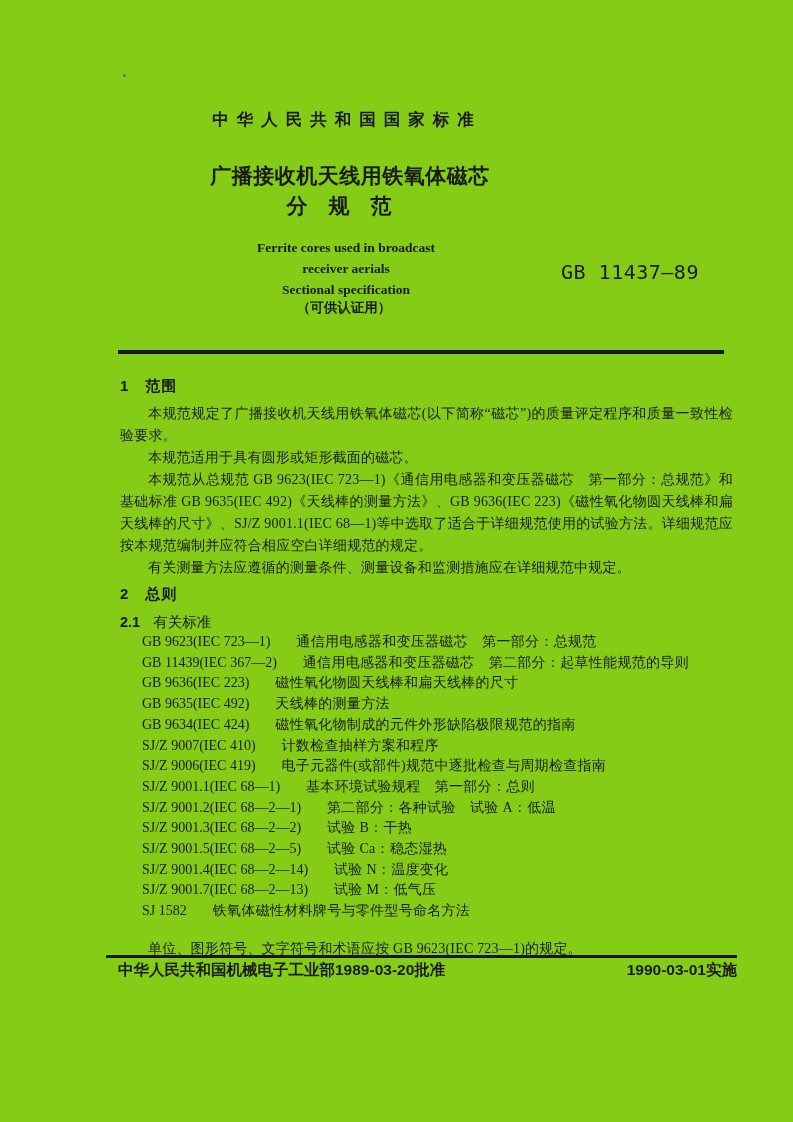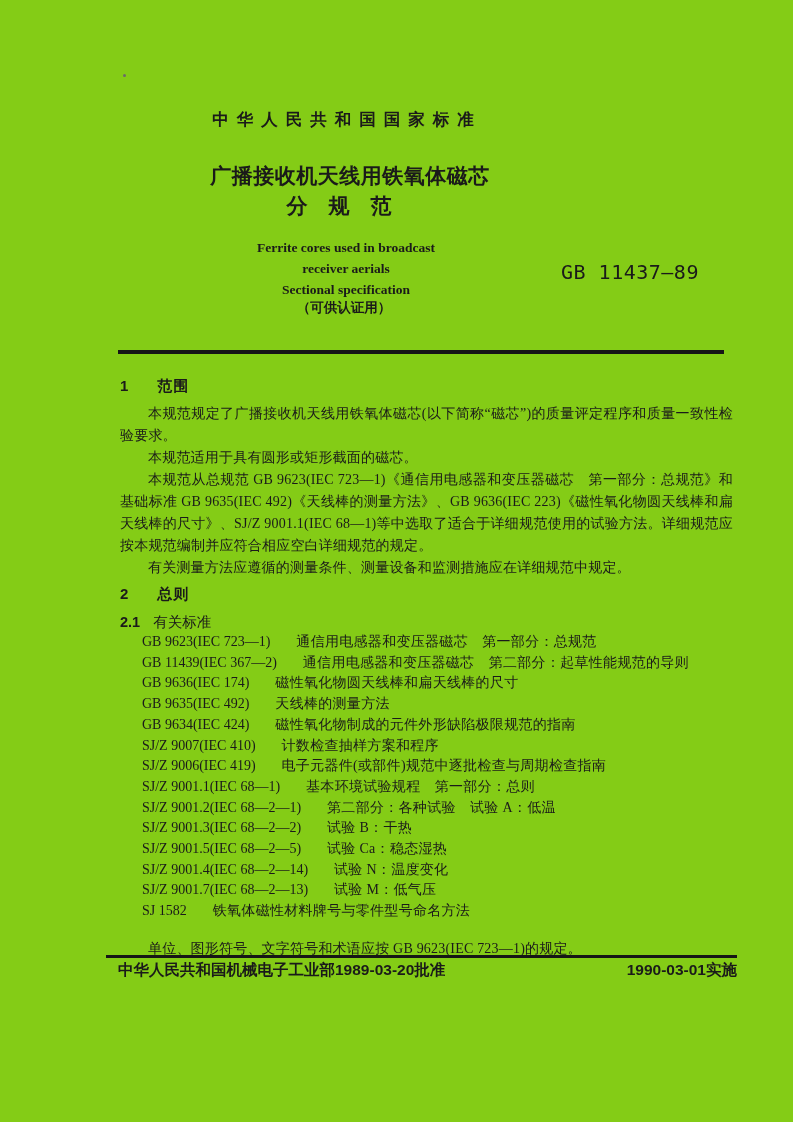--- a/index.html
+++ b/index.html
@@ -56,21 +56,21 @@
     background: #161616;
   }
 
   .block { position: absolute; left: 120px; width: 613px; }
 
   .sec-heading {
     font-family: "Liberation Sans", sans-serif;
     font-weight: bold; font-size: 15px;
   }
   .sec-heading .sec-num { display: inline-block; }
-  .sec-heading .sec-title { margin-left: 29px; letter-spacing: 1px; }
+  .sec-heading .sec-title { margin-left: 17px; letter-spacing: 1px; }
 
   .sub-heading {
     font-family: "Liberation Sans", sans-serif;
     font-size: 14.5px;
   }
   .sub-heading .sec-num { font-weight: bold; }
   .sub-heading .sec-title { margin-left: 13px; font-weight: 500; }
 
   .paras p {
     margin: 0;
@@ -137,21 +137,21 @@
     <span class="sec-num">2</span><span class="sec-title">总则</span>
   </div>
 
   <div class="block sub-heading" style="top:613px">
     <span class="sec-num">2.1</span><span class="sec-title">有关标准</span>
   </div>
 
   <div class="block std-list" style="top:632px">
     <div class="std-row"><span class="std-code">GB 9623(IEC 723—1)</span><span class="std-name">通信用电感器和变压器磁芯　第一部分：总规范</span></div>
     <div class="std-row"><span class="std-code">GB 11439(IEC 367—2)</span><span class="std-name">通信用电感器和变压器磁芯　第二部分：起草性能规范的导则</span></div>
-    <div class="std-row"><span class="std-code">GB 9636(IEC 174)</span><span class="std-name">磁性氧化物圆天线棒和扁天线棒的尺寸</span></div>
+    <div class="std-row"><span class="std-code">GB 9636(IEC 223)</span><span class="std-name">磁性氧化物圆天线棒和扁天线棒的尺寸</span></div>
     <div class="std-row"><span class="std-code">GB 9635(IEC 492)</span><span class="std-name">天线棒的测量方法</span></div>
     <div class="std-row"><span class="std-code">GB 9634(IEC 424)</span><span class="std-name">磁性氧化物制成的元件外形缺陷极限规范的指南</span></div>
     <div class="std-row"><span class="std-code">SJ/Z 9007(IEC 410)</span><span class="std-name">计数检查抽样方案和程序</span></div>
     <div class="std-row"><span class="std-code">SJ/Z 9006(IEC 419)</span><span class="std-name">电子元器件(或部件)规范中逐批检查与周期检查指南</span></div>
     <div class="std-row"><span class="std-code">SJ/Z 9001.1(IEC 68—1)</span><span class="std-name">基本环境试验规程　第一部分：总则</span></div>
     <div class="std-row"><span class="std-code">SJ/Z 9001.2(IEC 68—2—1)</span><span class="std-name">第二部分：各种试验　试验 A：低温</span></div>
     <div class="std-row"><span class="std-code">SJ/Z 9001.3(IEC 68—2—2)</span><span class="std-name">试验 B：干热</span></div>
     <div class="std-row"><span class="std-code">SJ/Z 9001.5(IEC 68—2—5)</span><span class="std-name">试验 Ca：稳态湿热</span></div>
     <div class="std-row"><span class="std-code">SJ/Z 9001.4(IEC 68—2—14)</span><span class="std-name">试验 N：温度变化</span></div>
     <div class="std-row"><span class="std-code">SJ/Z 9001.7(IEC 68—2—13)</span><span class="std-name">试验 M：低气压</span></div>

